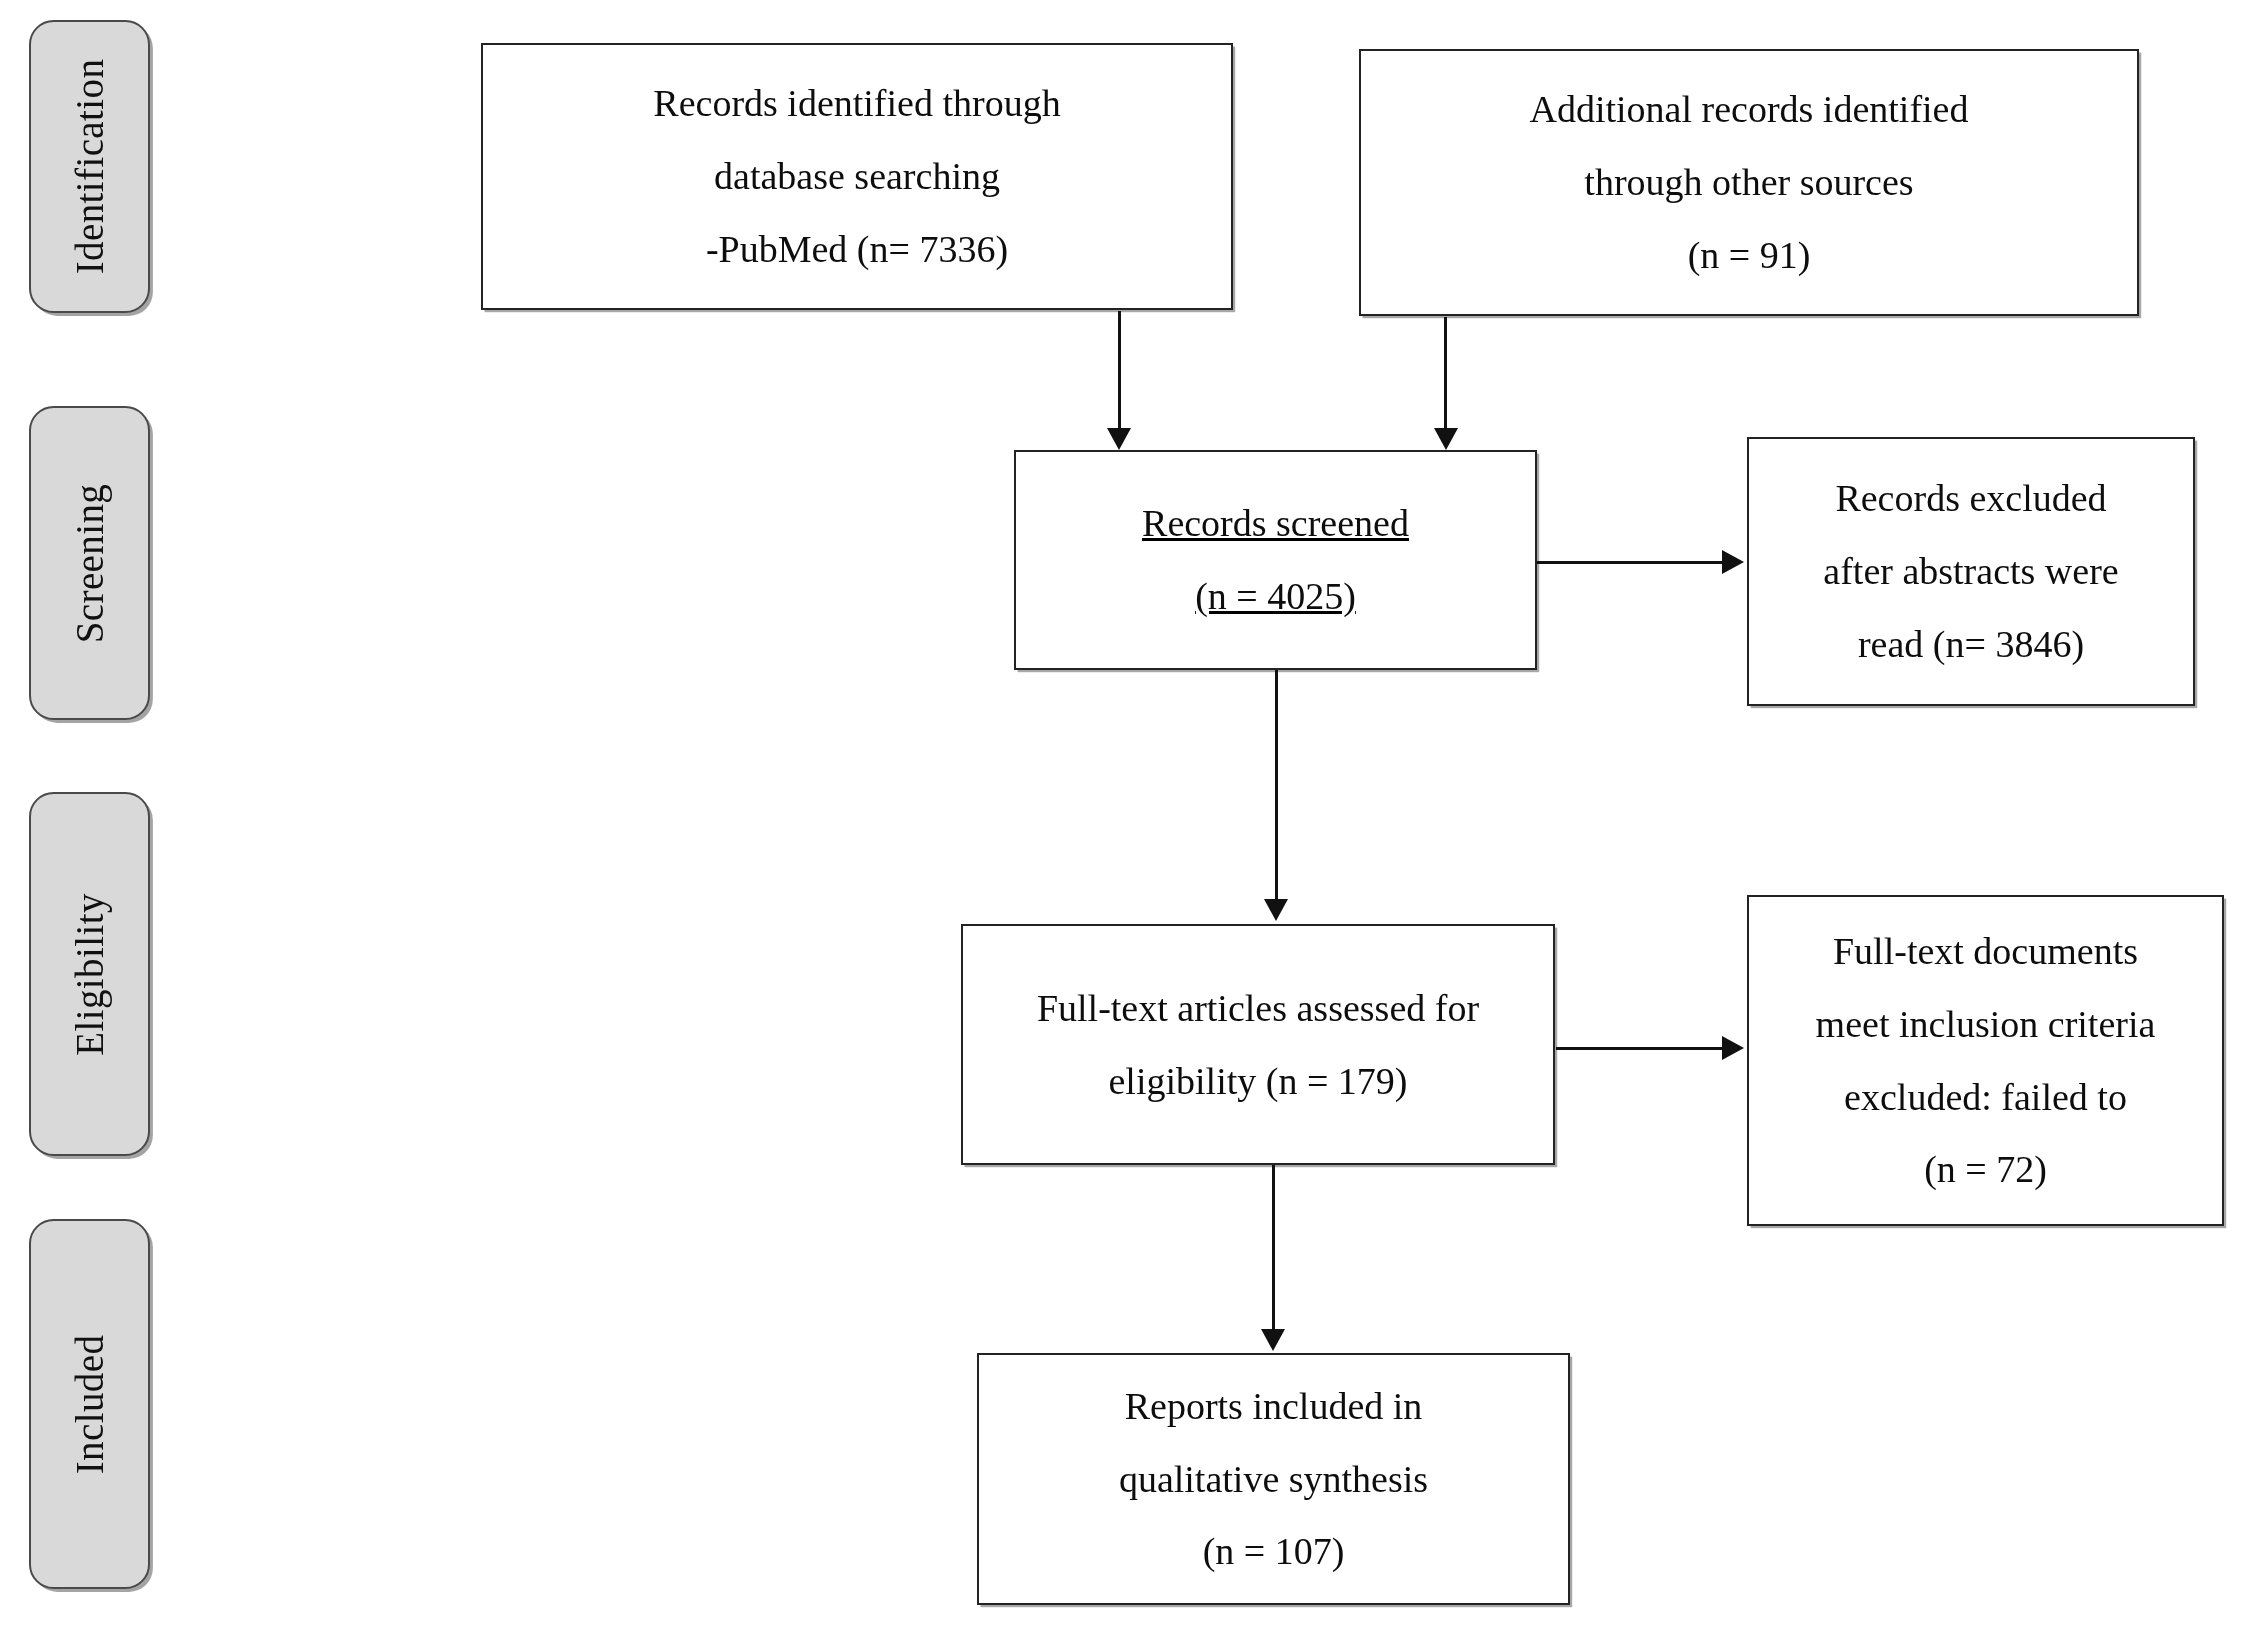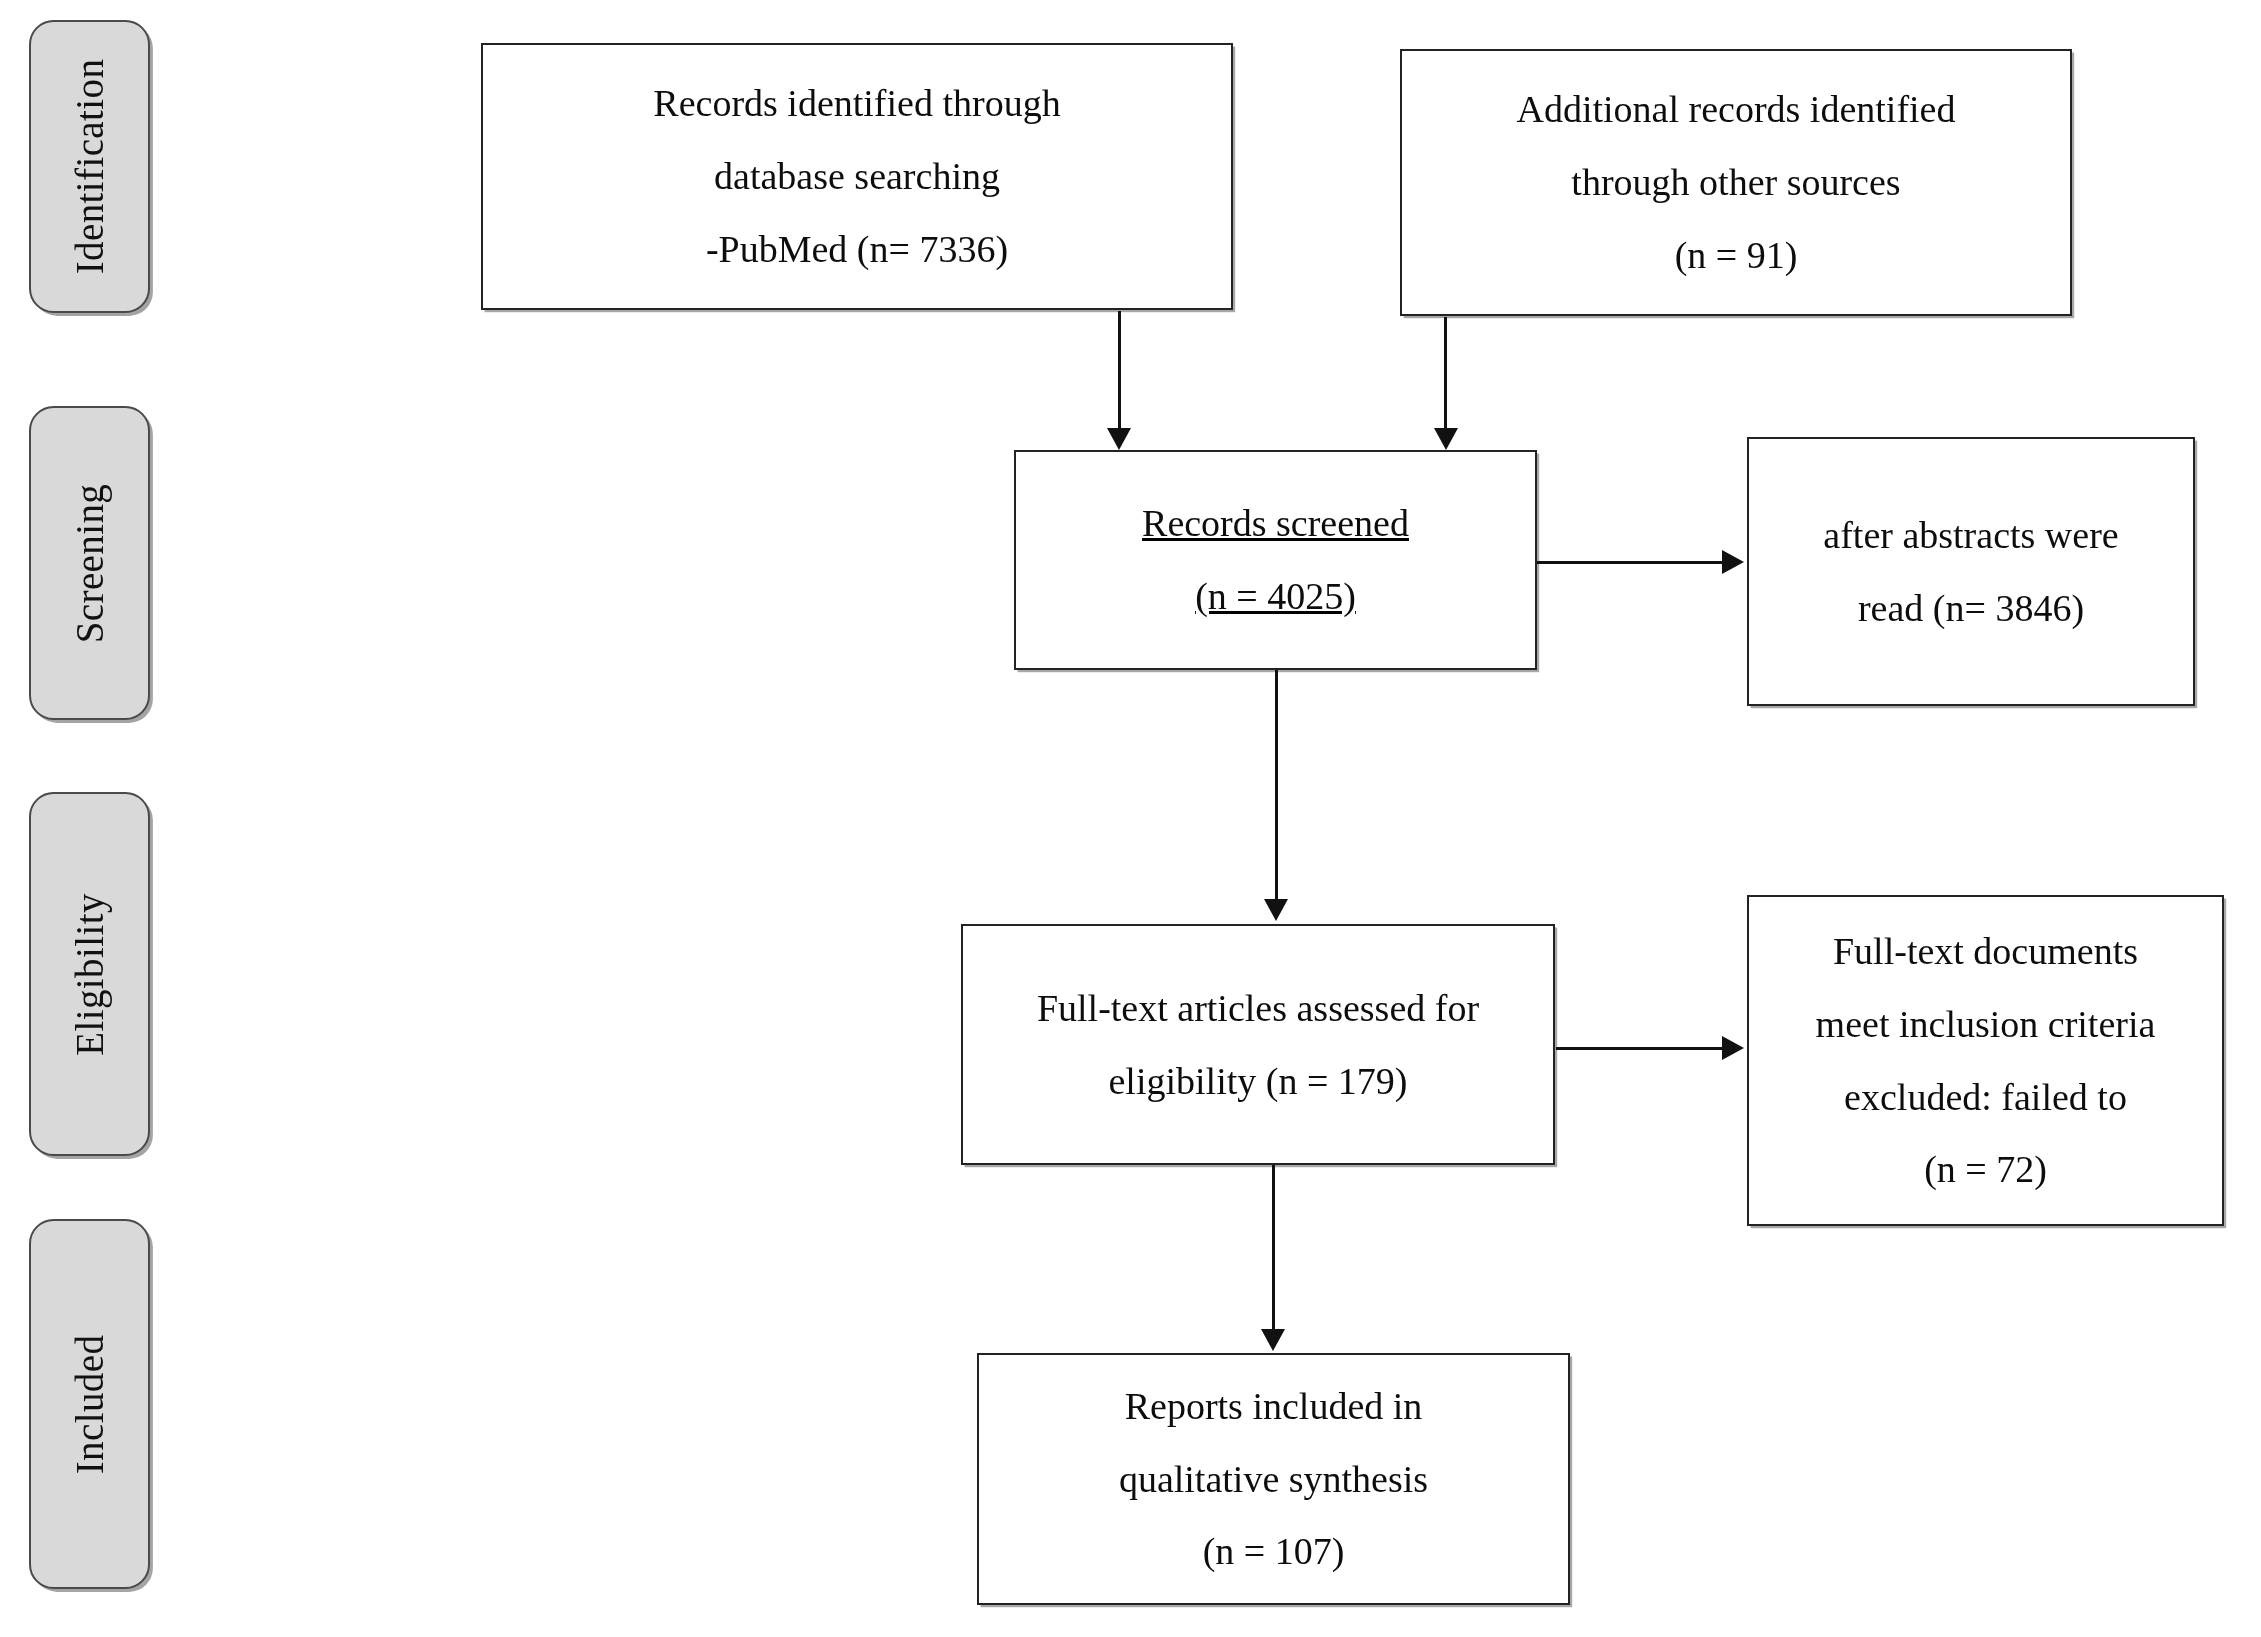--- a/index.html
+++ b/index.html
@@ -107,32 +107,33 @@
   <div class="stage-pill" style="left:29px; top:1219px; width:121px; height:370px;">
     <span class="stage-label">Included</span>
   </div>
 
   <div class="flow-box" style="left:481px; top:43px; width:752px; height:267px;">
     <div class="line">Records identified through</div>
     <div class="line">database searching</div>
     <div class="line">-PubMed (n= 7336)</div>
   </div>
 
-  <div class="flow-box" style="left:1359px; top:49px; width:672px; height:267px;margin-left:41px;">
+  <div class="flow-box" style="left:1359px; top:49px; width:780px; height:267px;">
     <div class="line">Additional records identified</div>
     <div class="line">through other sources</div>
     <div class="line">(n = 91)</div>
   </div>
 
   <div class="flow-box" style="left:1014px; top:450px; width:523px; height:220px;text-decoration:underline;">
     <div class="line">Records screened</div>
     <div class="line">(n = 4025)</div>
   </div>
 
   <div class="flow-box" style="left:1747px; top:437px; width:448px; height:269px;">
+    <div class="line">Records excluded</div>
     <div class="line">after abstracts were</div>
     <div class="line">read (n= 3846)</div>
   </div>
 
   <div class="flow-box" style="left:961px; top:924px; width:594px; height:241px;font-family:Liberation Serif, serif;">
     <div class="line">Full-text articles assessed for</div>
     <div class="line">eligibility (n = 179)</div>
   </div>
 
   <div class="flow-box" style="left:1747px; top:895px; width:477px; height:331px;">

